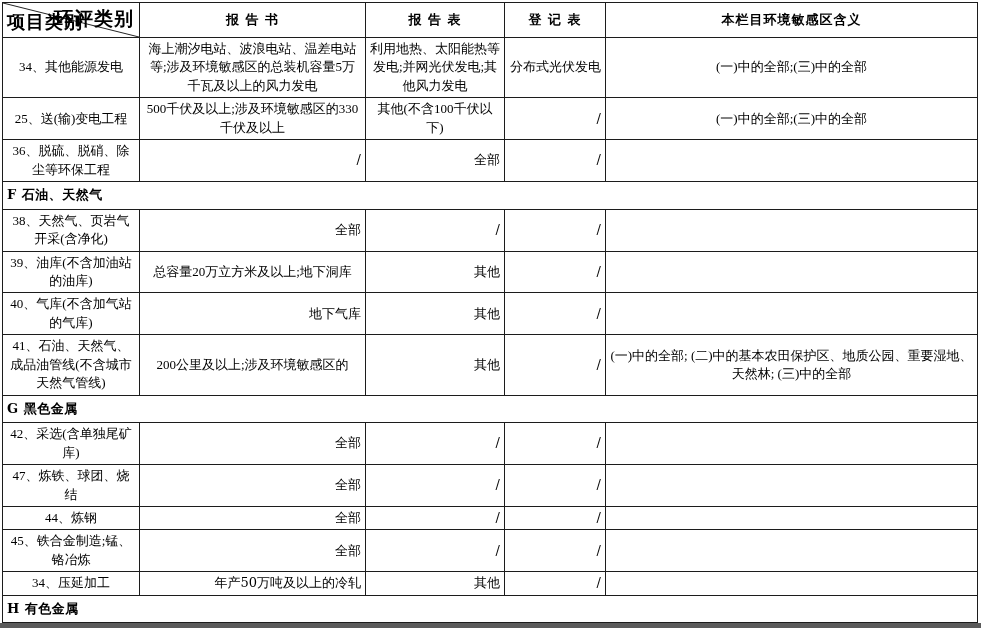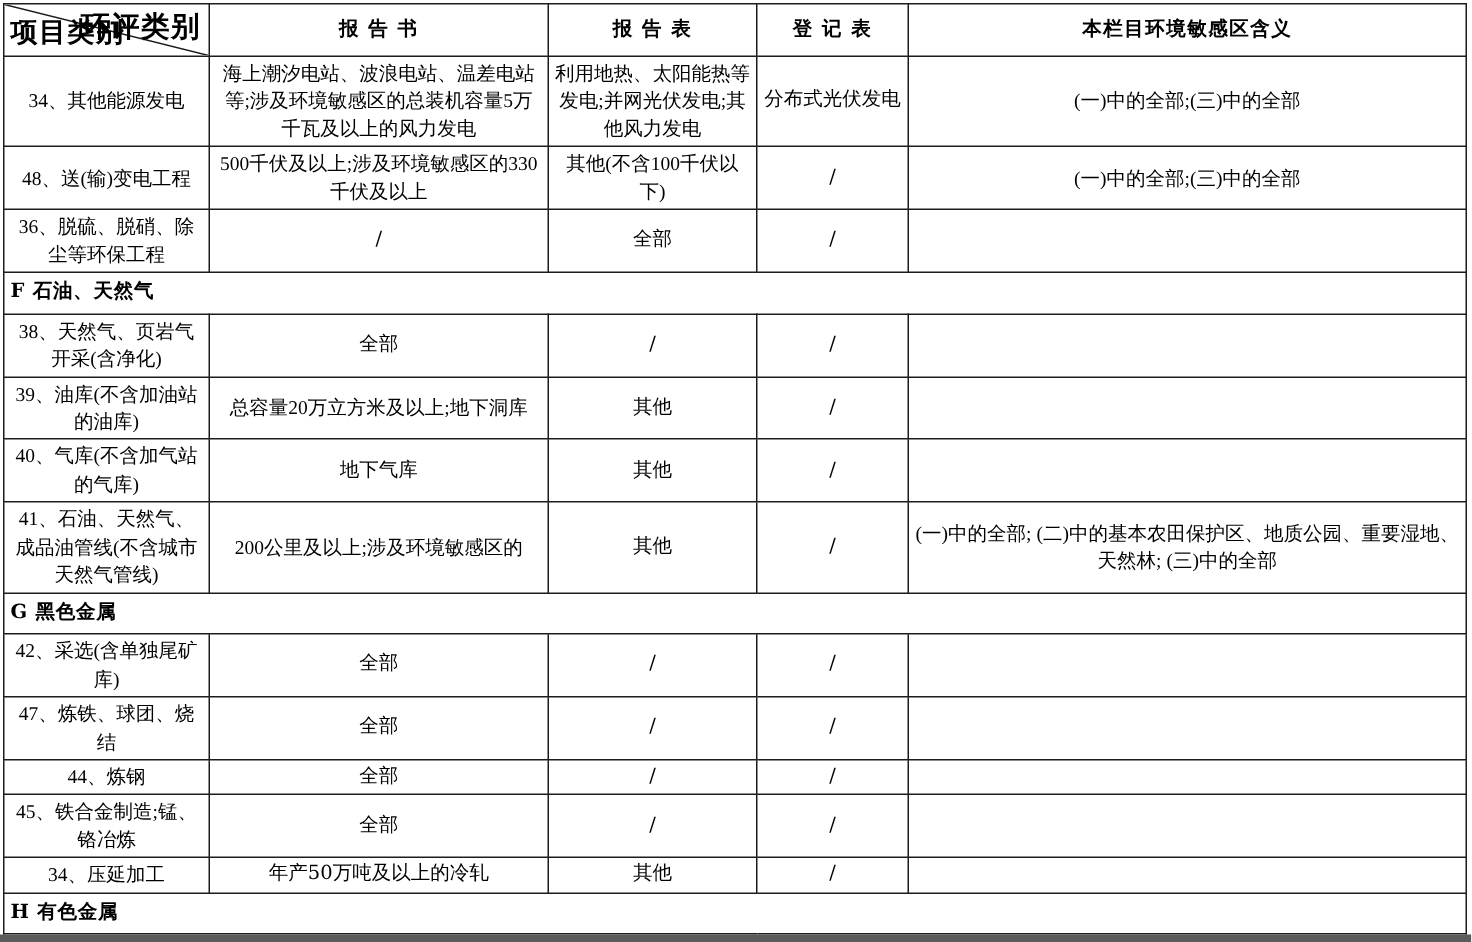--- a/index.html
+++ b/index.html
@@ -58,21 +58,21 @@
     position: absolute;
     bottom: 2px; left: 4px;
     font-size: 18px; font-weight: bold;
   }
   tr.section-row td {
     font-weight: bold;
     text-align: left;
     padding: 4px 4px;
     letter-spacing: 0.5px;
   }
-  td.ac { text-align: center; }
+  td.ac { text-align: right; }
   td.al { text-align: center; font-family: Liberation Serif, serif; }
   .bottom-bar {
     position: absolute;
     left: 0; bottom: 0;
     width: 981px; height: 5px;
     background: #5b5b5b;
   }
 </style>
 </head>
 <body>
@@ -103,21 +103,21 @@
     </thead>
     <tbody>
         <tr>
           <td class="al">34、其他能源发电</td>
           <td class="al">海上潮汐电站、波浪电站、温差电站等;涉及环境敏感区的总装机容量5万千瓦及以上的风力发电</td>
           <td class="al">利用地热、太阳能热等发电;并网光伏发电;其他风力发电</td>
           <td class="ac">分布式光伏发电</td>
           <td class="al">(一)中的全部;(三)中的全部</td>
         </tr>
         <tr>
-          <td class="al">48、送(输)变电工程</td>
+          <td class="al">25、送(输)变电工程</td>
           <td class="al">500千伏及以上;涉及环境敏感区的330千伏及以上</td>
           <td class="al">其他(不含100千伏以下)</td>
           <td class="ac">/</td>
           <td class="al">(一)中的全部;(三)中的全部</td>
         </tr>
         <tr>
           <td class="al">36、脱硫、脱硝、除尘等环保工程</td>
           <td class="ac">/</td>
           <td class="ac">全部</td>
           <td class="ac">/</td>

